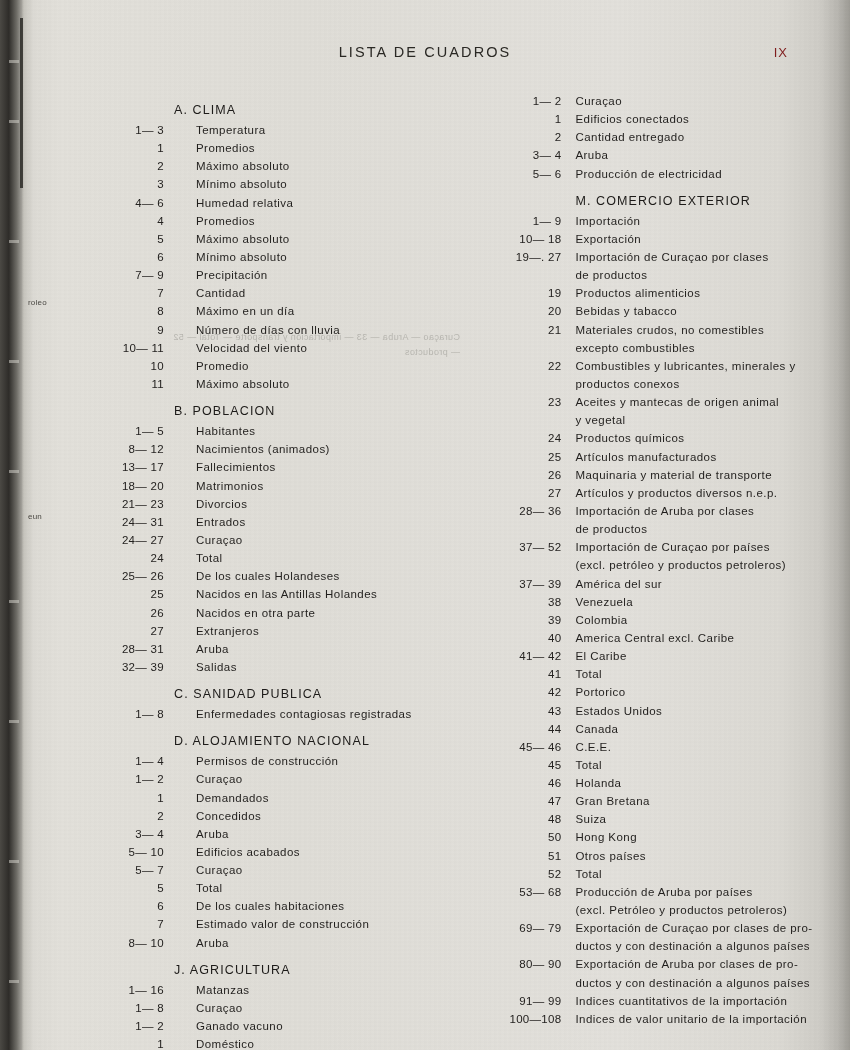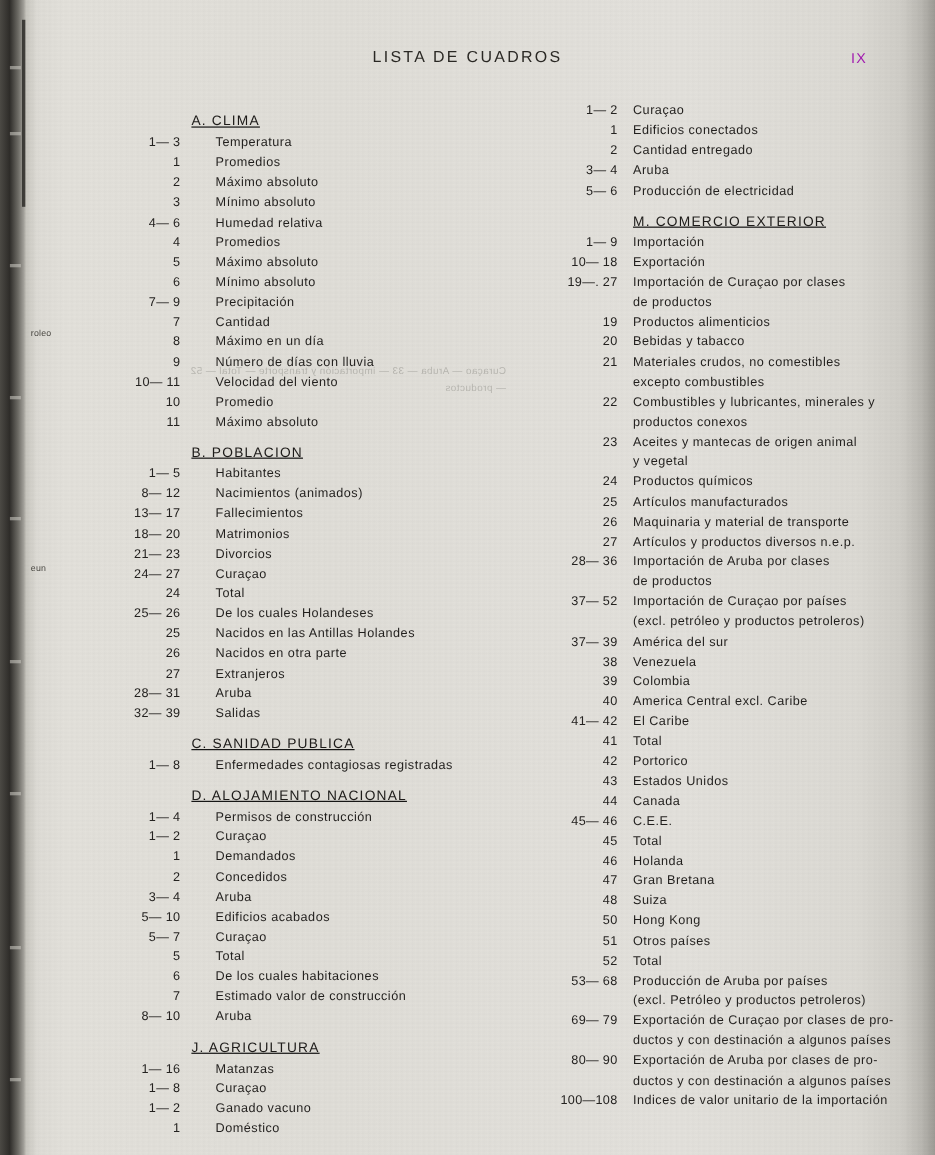--- a/index.html
+++ b/index.html
@@ -96,21 +96,21 @@
     font-size: 14.5px;
     letter-spacing: 2.1px;
     color: #2a2824;
   }
   .folio {
     position: absolute;
     top: 45px;
     right: 62px;
     font-size: 13px;
     letter-spacing: 1px;
-    color: #a21caf;
+    color: #7f1d1d;
   }
 
   .columns {
     position: absolute;
     top: 92px;
     left: 0;
     width: 850px;
     display: flex;
   }
   .col {
@@ -140,21 +140,21 @@
   .txt {
     font-size: 11.5px;
     color: #211f1d;
     letter-spacing: .45px;
   }
   .sec {
     font-size: 12.5px;
     letter-spacing: 1.1px;
     color: #1d1b19;
   }
-  .row.section { margin-top: 7px; height: 22px; line-height: 22px; text-decoration: underline; }
+  .row.section { margin-top: 7px; height: 22px; line-height: 22px; }
   .row.section .txt { padding-left: 0; }
   .ind1 .txt { padding-left: 22px; }
   .cont .txt { padding-left: 22px; }
   .right .ind1 .txt { padding-left: 0px; }
   .right .cont .txt { padding-left: 0px; }
   .right .row.section .txt { padding-left: 0px; }
   .b { font-weight: normal; }
 </style>
 </head>
 <body>
@@ -269,20 +269,24 @@
         </div>
         <div class="row ind1">
           <span class="num">18— 20</span>
           <span class="txt">Matrimonios</span>
         </div>
         <div class="row ind1">
           <span class="num">21— 23</span>
           <span class="txt">Divorcios</span>
         </div>
         <div class="row ind1">
+          <span class="num">24— 31</span>
+          <span class="txt">Entrados</span>
+        </div>
+        <div class="row ind1">
           <span class="num">24— 27</span>
           <span class="txt">Curaçao</span>
         </div>
         <div class="row ind1">
           <span class="num">24</span>
           <span class="txt">Total</span>
         </div>
         <div class="row ind1">
           <span class="num">25— 26</span>
           <span class="txt">De los cuales Holandeses</span>
@@ -575,19 +579,23 @@
         </div>
         <div class="row ind1">
           <span class="num">80— 90</span>
           <span class="txt">Exportación de Aruba por clases de pro-</span>
         </div>
         <div class="row cont">
           <span class="num"></span>
           <span class="txt">ductos y con destinación a algunos países</span>
         </div>
         <div class="row ind1">
+          <span class="num">91— 99</span>
+          <span class="txt">Indices  cuantitativos  de  la  importación</span>
+        </div>
+        <div class="row ind1">
           <span class="num">100—108</span>
           <span class="txt">Indices de valor unitario de la importación</span>
         </div>
       </div>
   </div>
 
 </div>
 
 </body></html>

